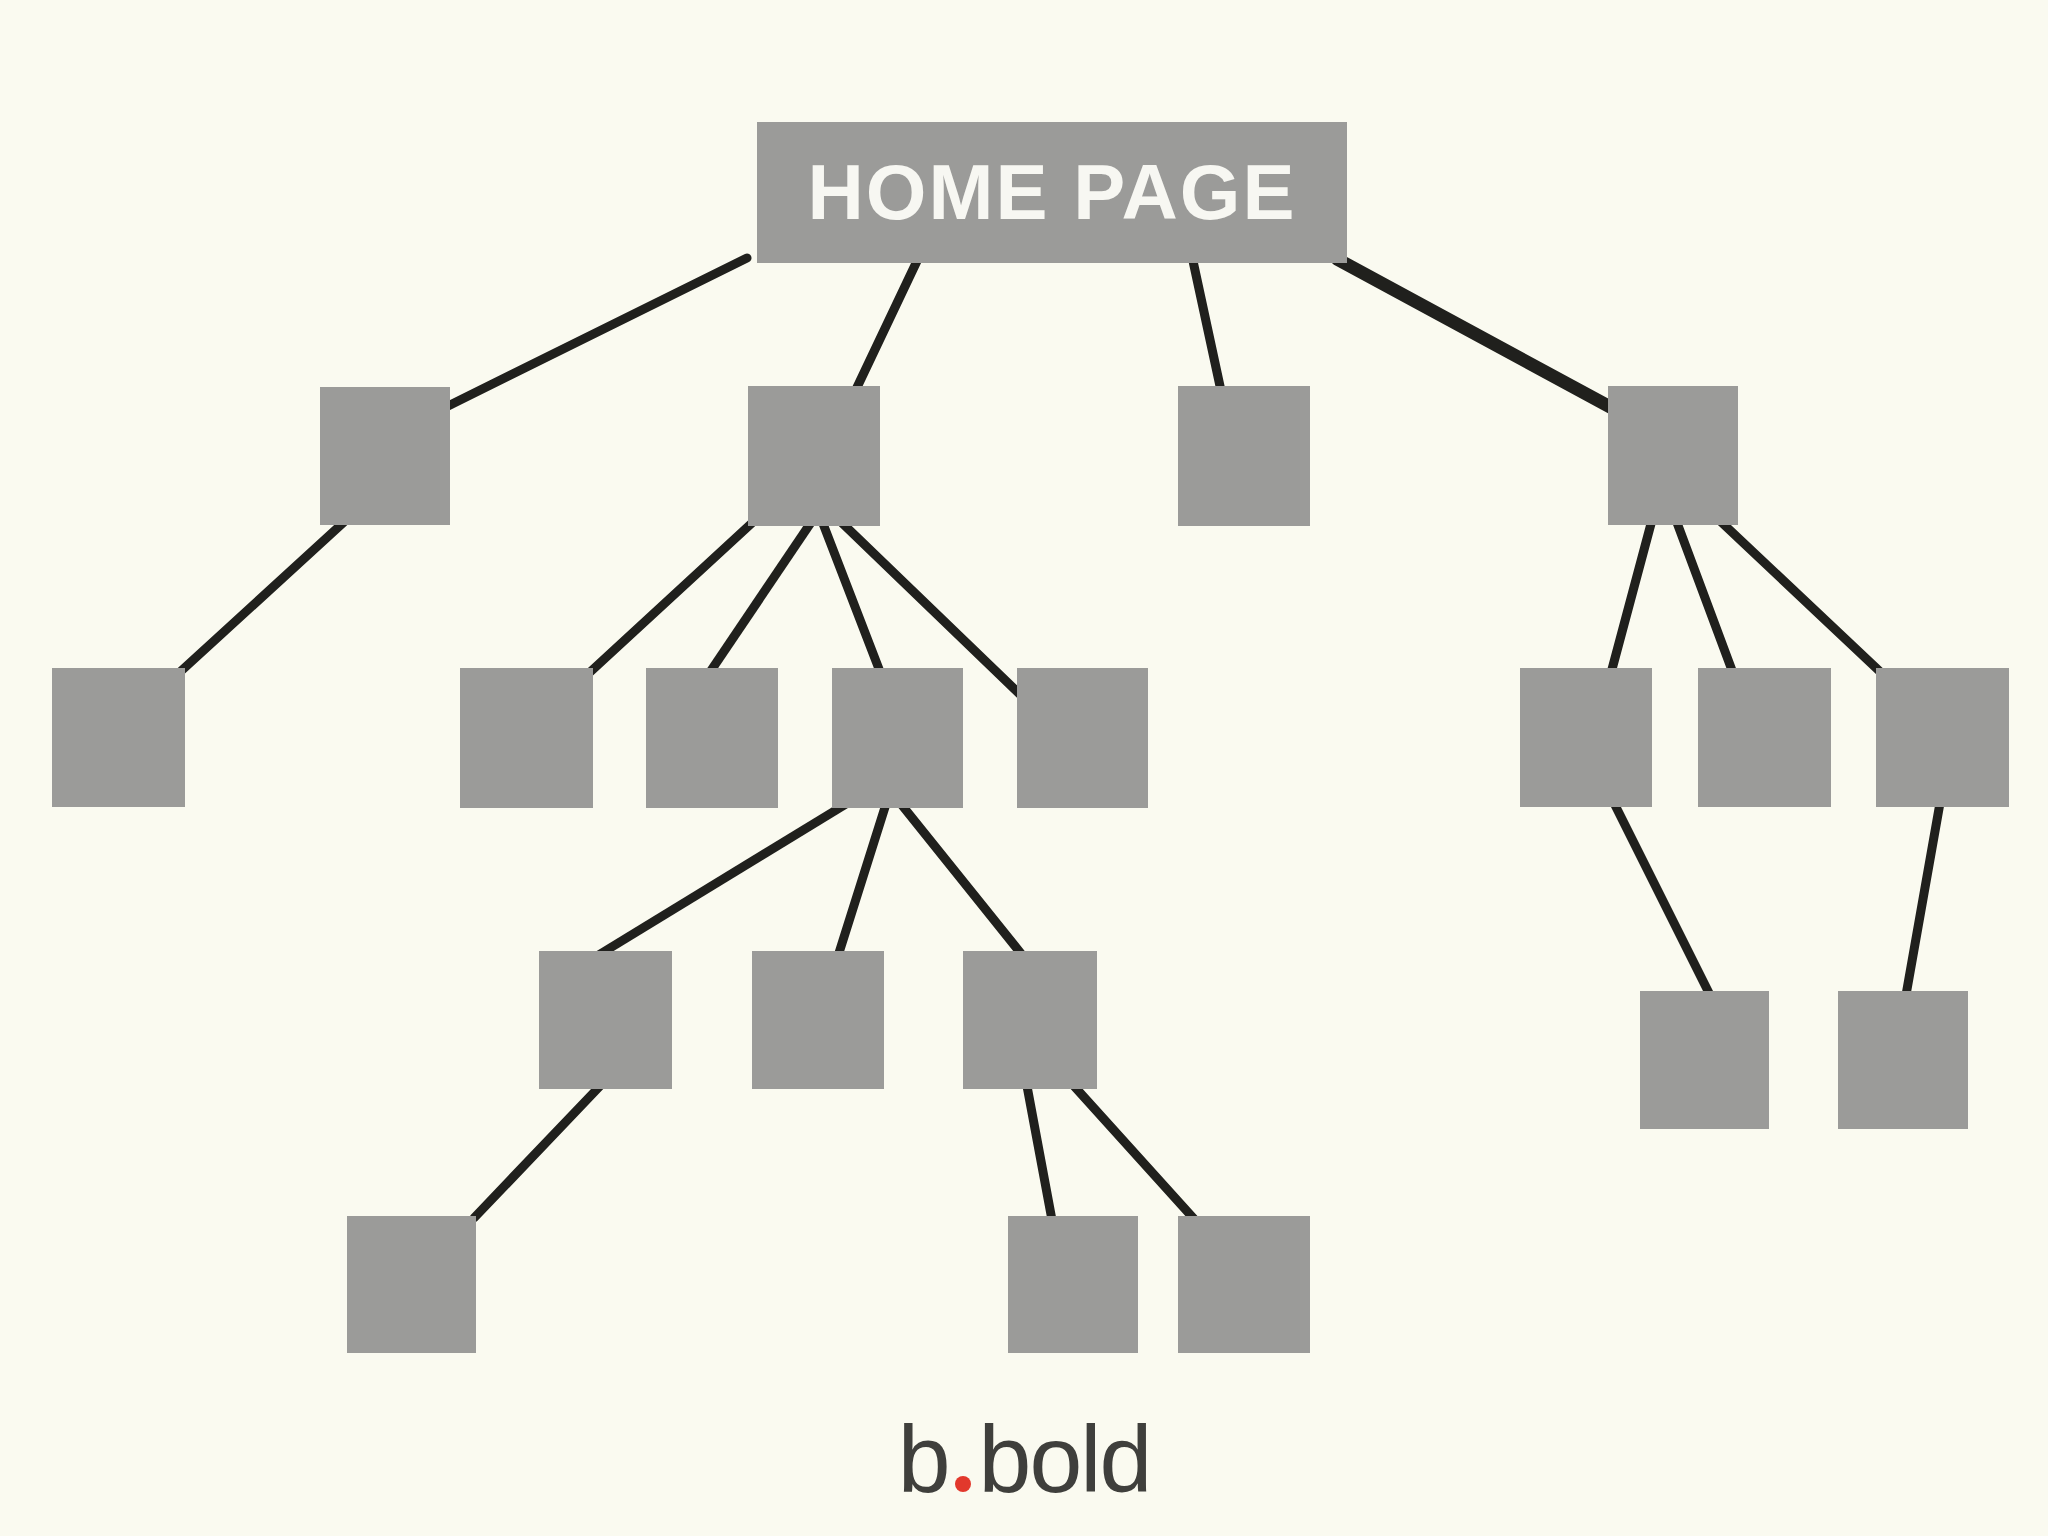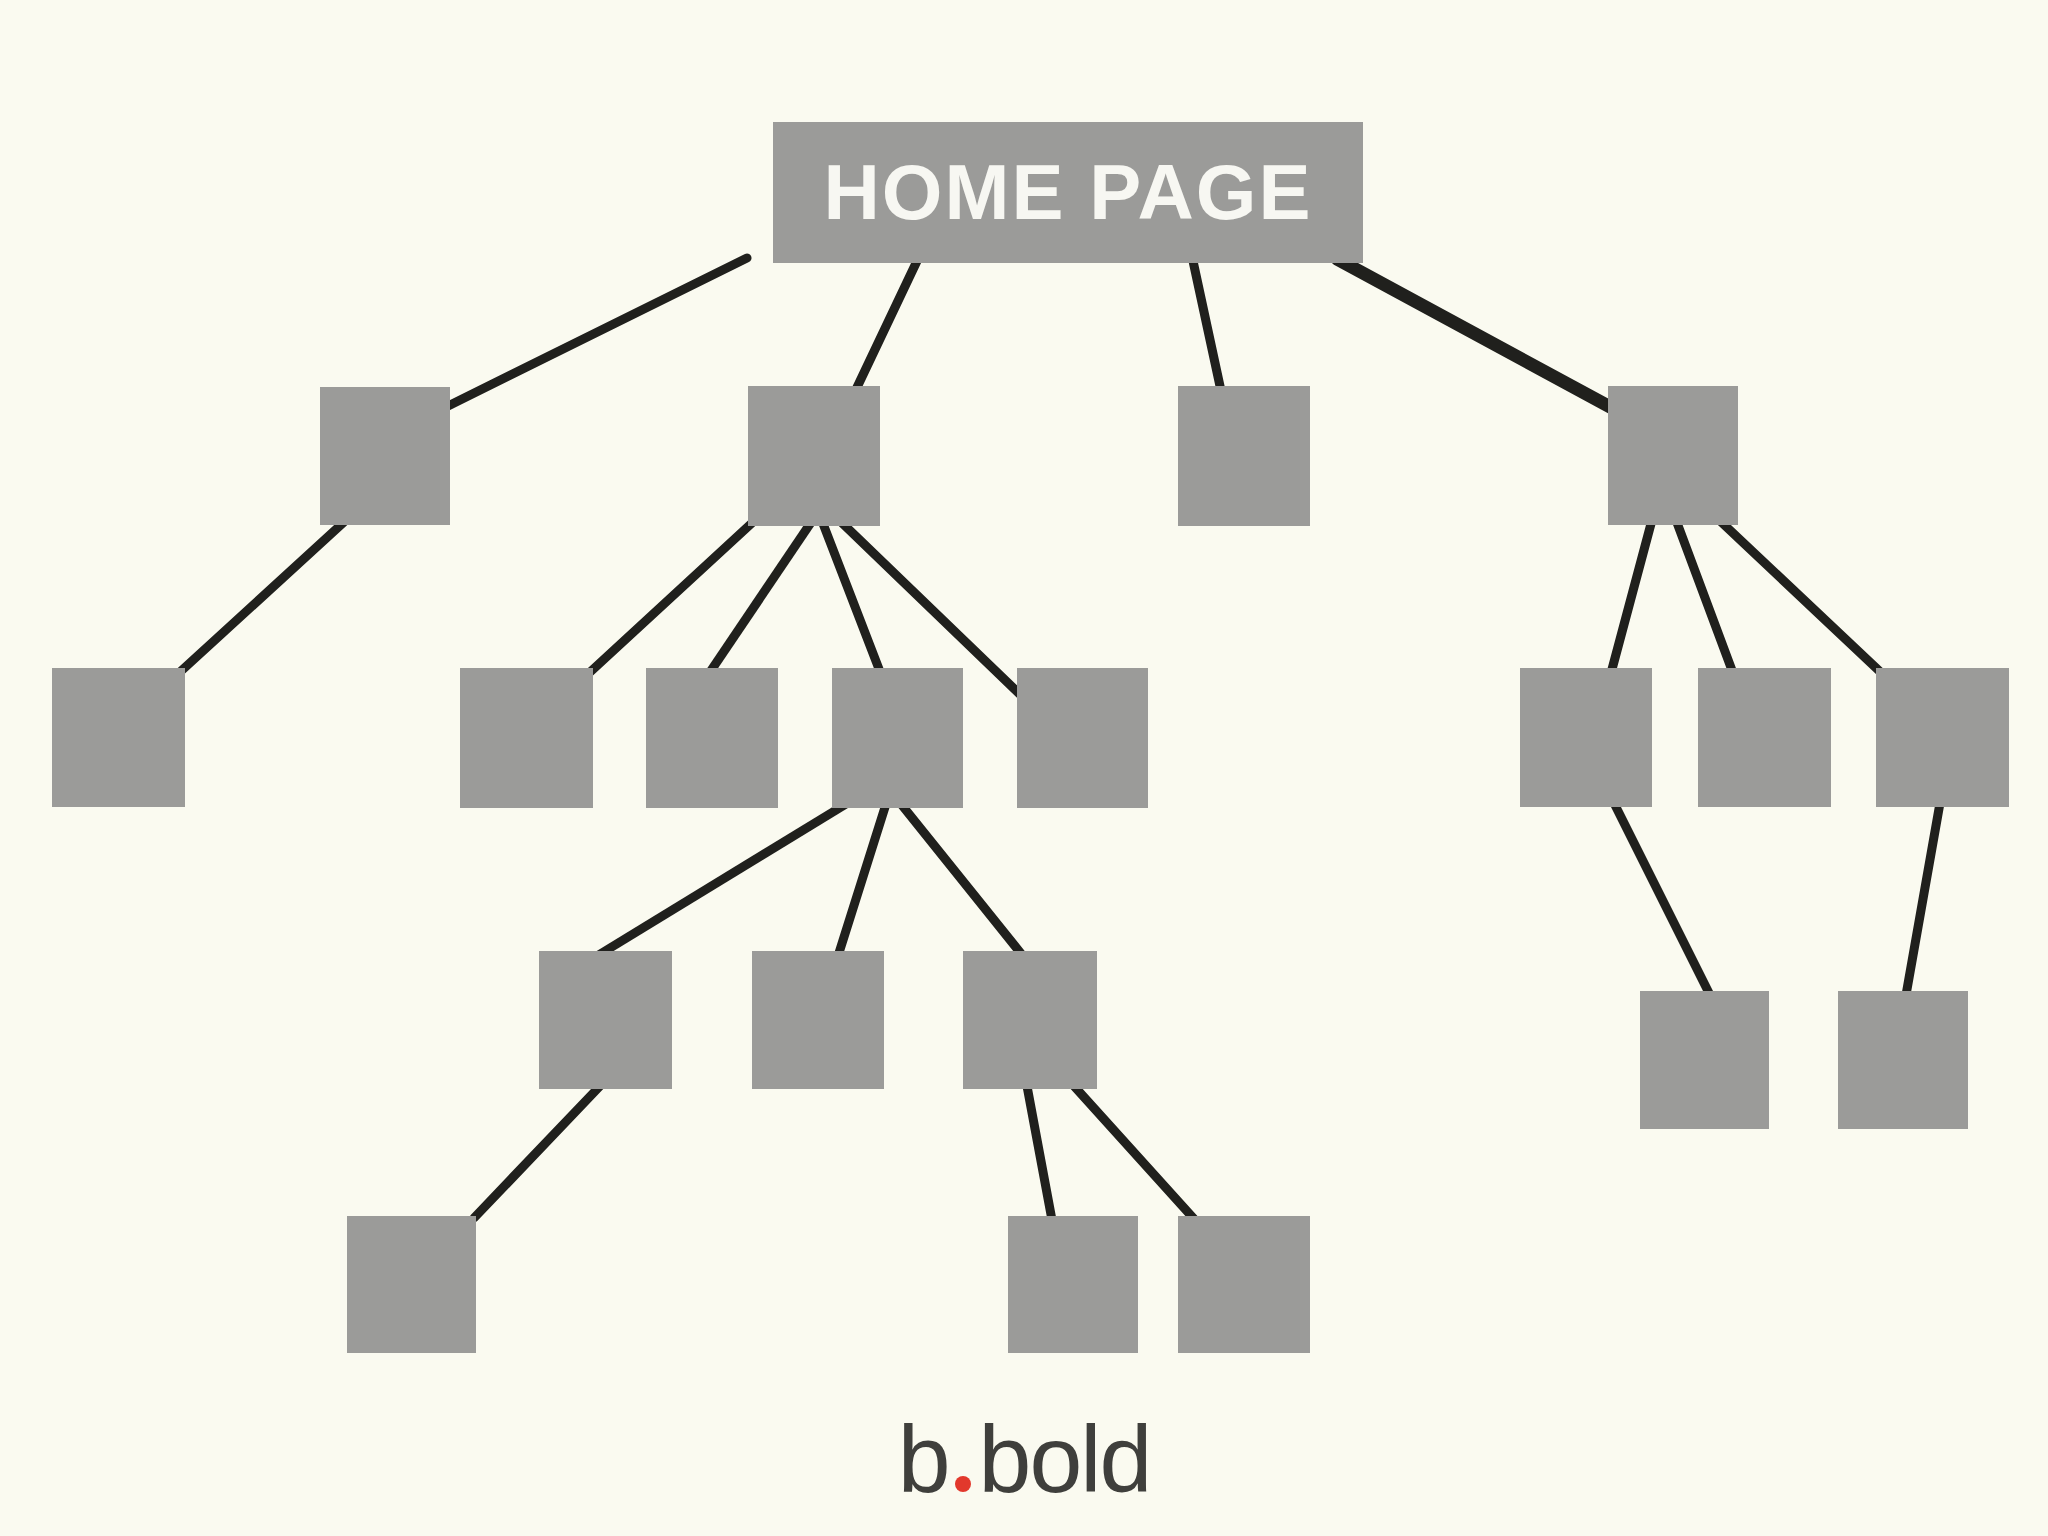--- a/index.html
+++ b/index.html
@@ -81,21 +81,21 @@
       <line x1="886" y1="804" x2="838" y2="956" stroke="#20201d" stroke-width="9" stroke-linecap="round"></line>
       <line x1="901" y1="804" x2="1023" y2="956" stroke="#20201d" stroke-width="9" stroke-linecap="round"></line>
       <line x1="600" y1="1086" x2="474" y2="1218" stroke="#20201d" stroke-width="9" stroke-linecap="round"></line>
       <line x1="1027" y1="1086" x2="1052" y2="1220" stroke="#20201d" stroke-width="9" stroke-linecap="round"></line>
       <line x1="1074" y1="1086" x2="1195" y2="1220" stroke="#20201d" stroke-width="9" stroke-linecap="round"></line>
       <line x1="1614" y1="803" x2="1710" y2="995" stroke="#20201d" stroke-width="9" stroke-linecap="round"></line>
       <line x1="1940" y1="803" x2="1906" y2="995" stroke="#20201d" stroke-width="9" stroke-linecap="round"></line>
     </svg>
 
   <div>
-      <div class="node node--labeled" style="left: 773px; top: 122px; width: 590px; height: 141px;">HOME PAGE</div>
+      <div class="node node--labeled" style="left: 757px; top: 122px; width: 590px; height: 141px;">HOME PAGE</div>
       <div class="node" style="left: 320px; top: 387px; width: 130px; height: 138px;"></div>
       <div class="node" style="left: 748px; top: 386px; width: 132px; height: 140px;"></div>
       <div class="node" style="left: 1178px; top: 386px; width: 132px; height: 140px;"></div>
       <div class="node" style="left: 1608px; top: 386px; width: 130px; height: 139px;"></div>
       <div class="node" style="left: 52px; top: 668px; width: 133px; height: 139px;"></div>
       <div class="node" style="left: 460px; top: 668px; width: 133px; height: 140px;"></div>
       <div class="node" style="left: 646px; top: 668px; width: 132px; height: 140px;"></div>
       <div class="node" style="left: 832px; top: 668px; width: 131px; height: 140px;"></div>
       <div class="node" style="left: 1017px; top: 668px; width: 131px; height: 140px;"></div>
       <div class="node" style="left: 1520px; top: 668px; width: 132px; height: 139px;"></div>

